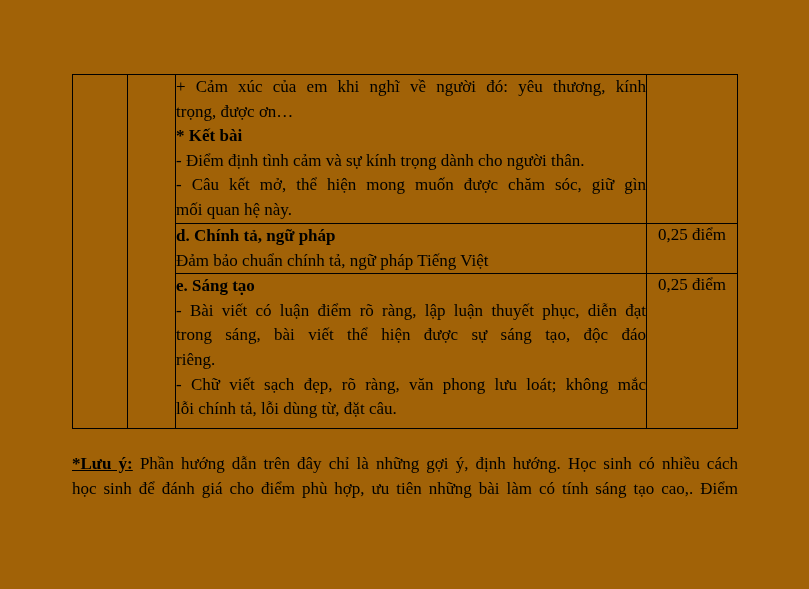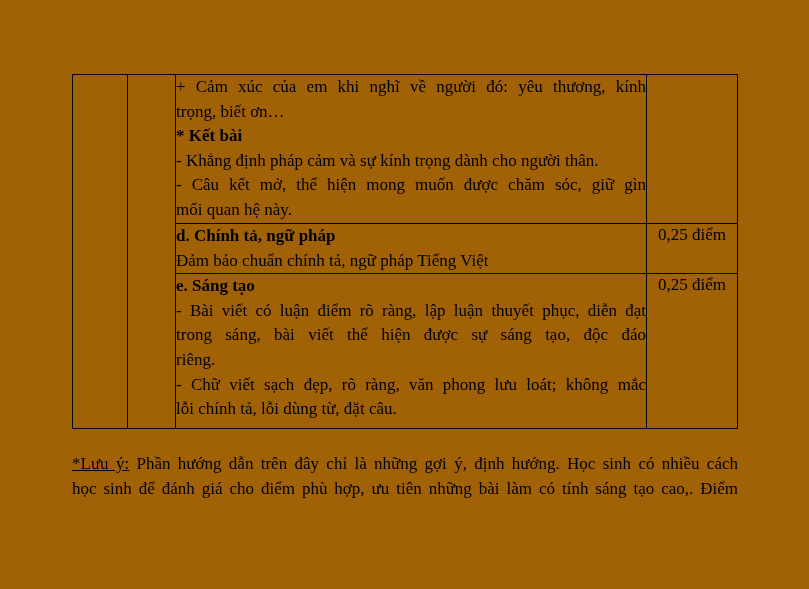--- a/index.html
+++ b/index.html
@@ -52,21 +52,21 @@
   }
   .b { font-weight: bold; }
   .note {
     position: absolute;
     left: 72px;
     top: 452px;
     width: 666px;
     line-height: 24.8px;
   }
   .note-label {
-    font-weight: normal;
+    font-weight: bold;
     text-decoration: underline;
   }
 </style>
 </head>
 <body>
 
 <div class="page">
 
   <table class="rubric">
     <colgroup>
@@ -74,23 +74,23 @@
       <col style="width:48px">
       <col style="width:471px">
       <col style="width:91px">
     </colgroup>
     <tbody>
       <tr class="r1">
         <td rowspan="3"></td>
         <td rowspan="3"></td>
         <td class="c-body">
           <div class="ln f">+ Cảm xúc của em khi nghĩ về người đó: yêu thương, kính</div>
-          <div class="ln">trọng, biết ơn…</div>
+          <div class="ln">trọng, được ơn…</div>
           <div class="ln b">* Kết bài</div>
-          <div class="ln">- Khẳng định pháp cảm và sự kính trọng dành cho người thân.</div>
+          <div class="ln">- Điểm định tình cảm và sự kính trọng dành cho người thân.</div>
           <div class="ln f">- Câu kết mở, thể hiện mong muốn được chăm sóc, giữ gìn</div>
           <div class="ln">mối quan hệ này.</div>
         </td>
         <td class="c-pts">
           <span></span>
         </td>
       </tr>
       <tr class="r2">
         <td class="c-body">
           <div class="ln b">d. Chính tả, ngữ pháp</div>

